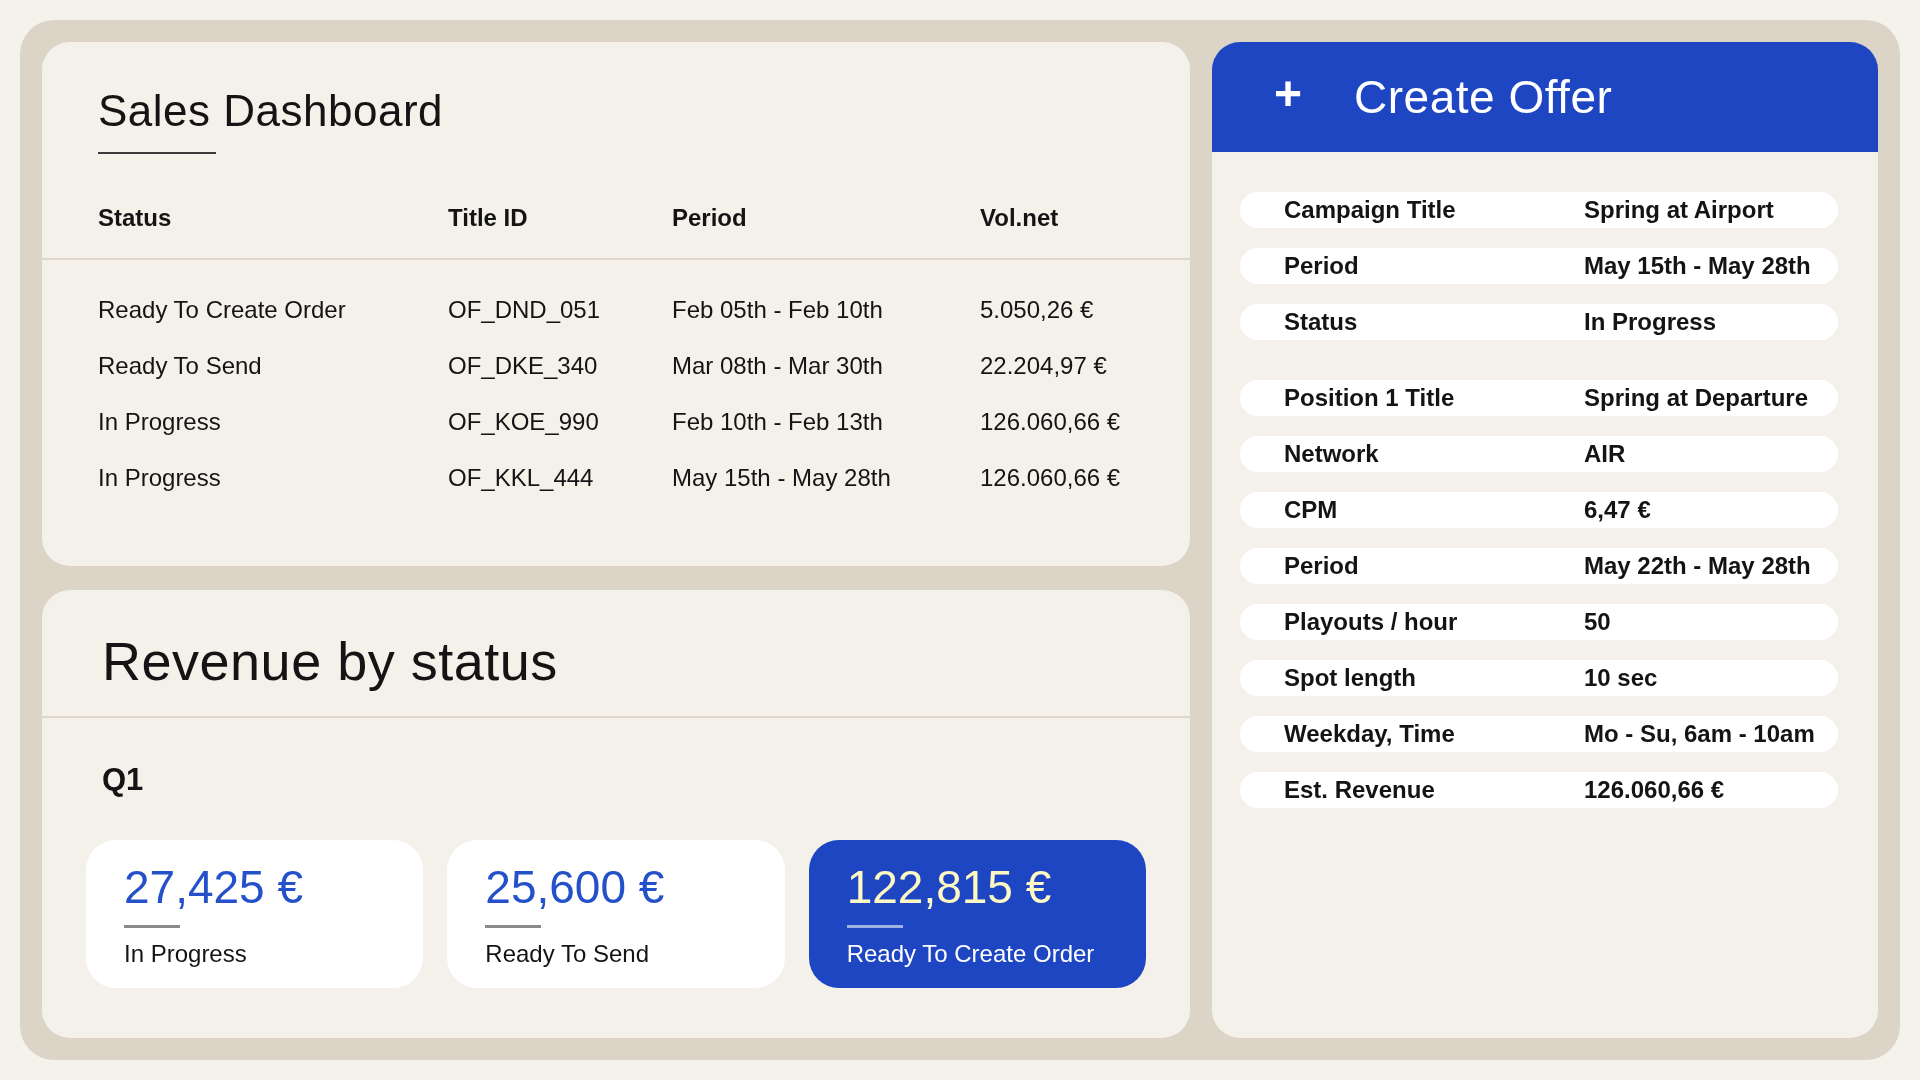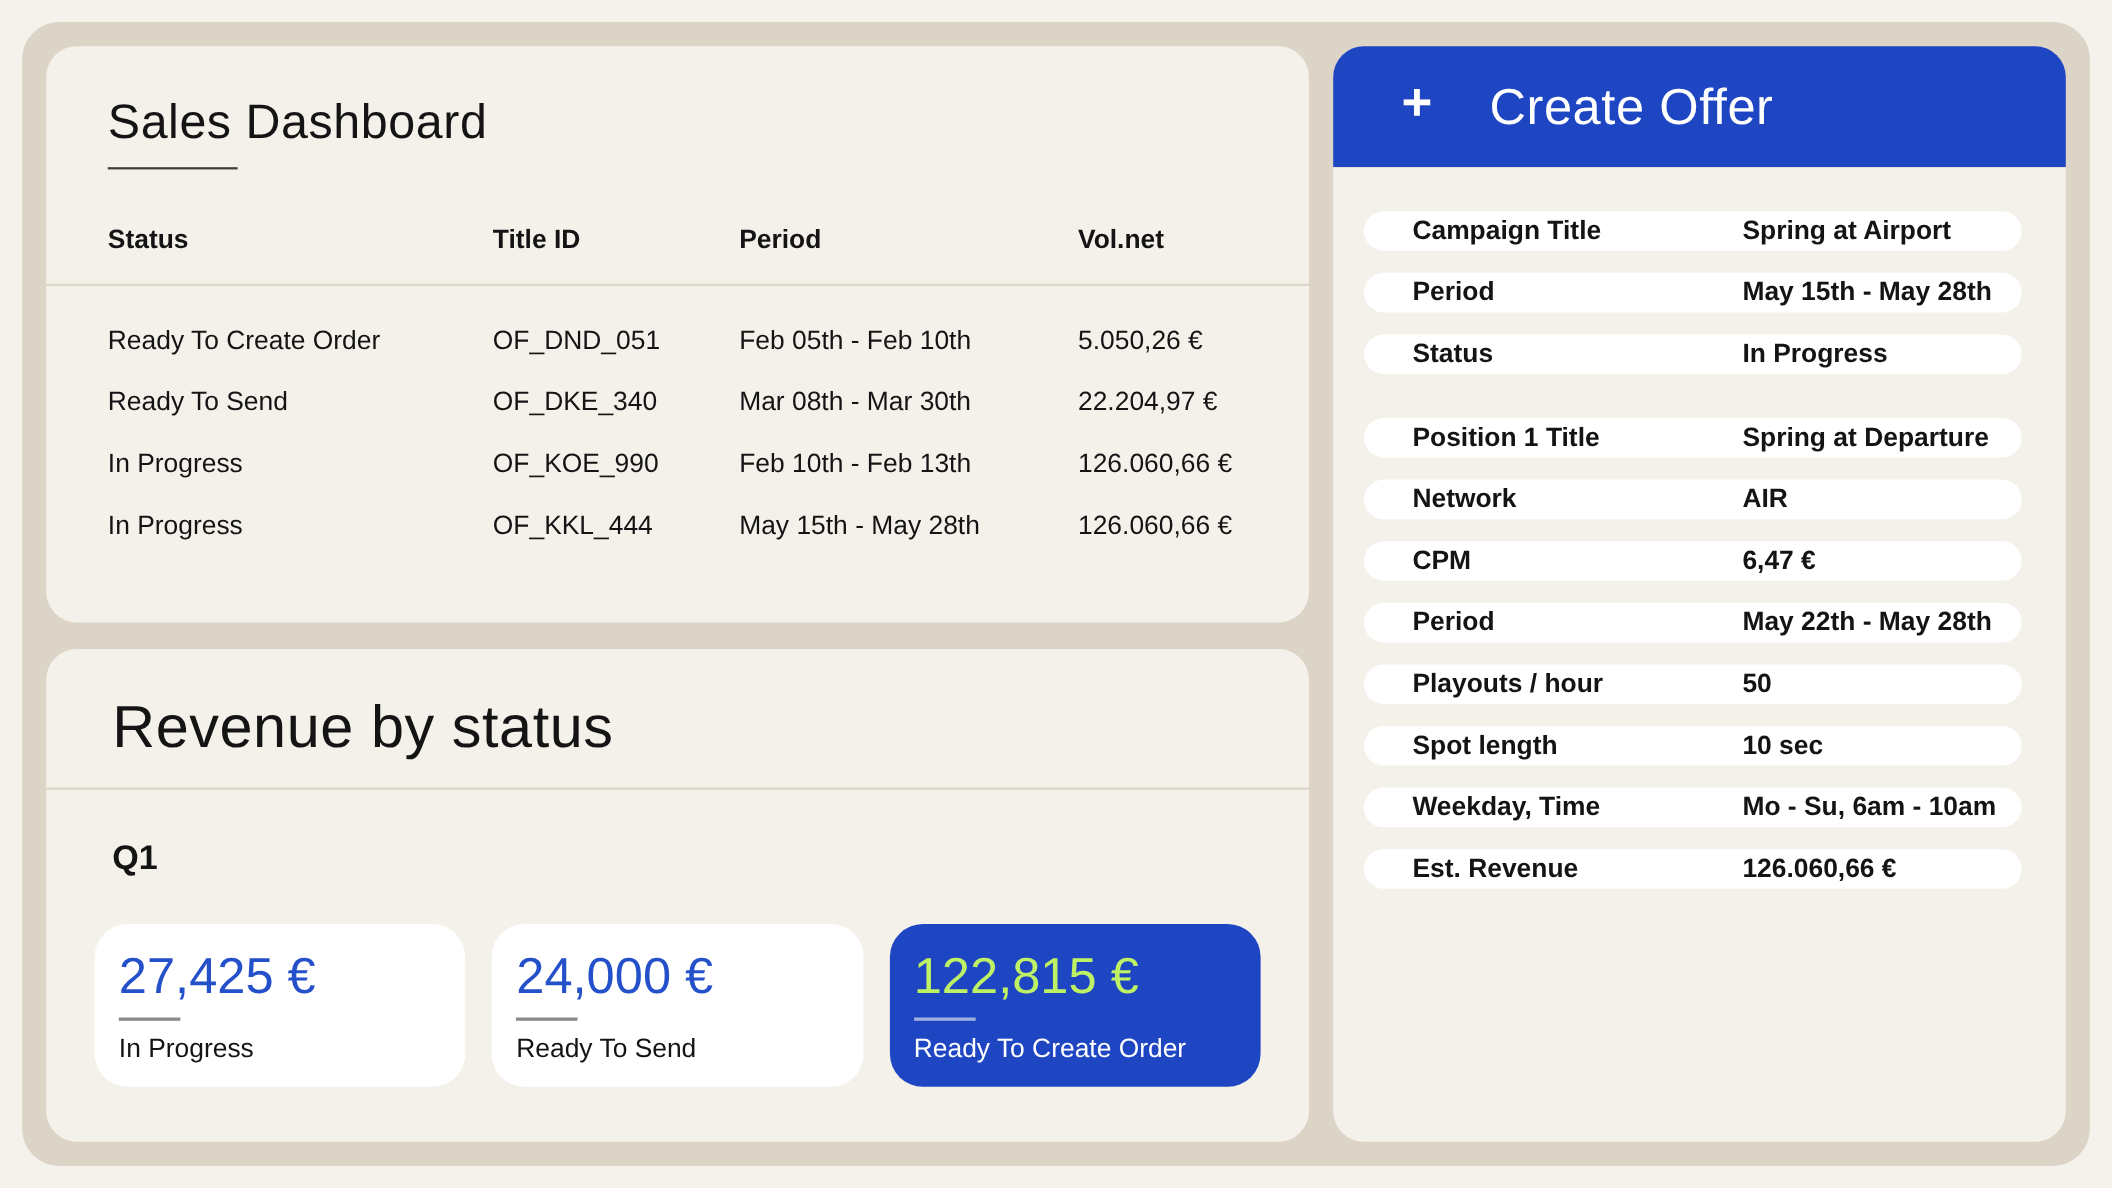--- a/index.html
+++ b/index.html
@@ -84,37 +84,37 @@
   .cards {
     display: flex;
     gap: 24px;
     margin-top: 42px;
   }
   .card {
     flex: 1;
     height: 148px;
     background: #ffffff;
     border-radius: 30px;
-    padding: 20px 22px 0;
+    padding: 20px 38px 0;
   }
   .card-amount {
     font-size: 46px;
     color: #2450c9;
     font-weight: 400;
     line-height: 54px;
   }
   .card-divider {
     width: 56px;
     height: 3px;
     background: #8a8a8a;
     margin: 11px 0 12px;
   }
   .card-label { font-size: 24px; color: #141414; }
   .card.highlight { background: #1e46c3; }
-  .card.highlight .card-amount { color: #bef264; }
+  .card.highlight .card-amount { color: #fef9c3; }
   .card.highlight .card-divider { background: #9fb0e2; }
   .card.highlight .card-label { color: #ffffff; }
   
   .right-col {
     flex: 1;
     display: flex;
     flex-direction: column;
   }
   .offer-header {
     height: 110px;
@@ -218,21 +218,21 @@
       <div class="revenue-divider"></div>
       <div class="quarter">Q1</div>
 
       <div class="cards">
         <div class="card">
           <div class="card-amount">27,425 €</div>
           <div class="card-divider"></div>
           <div class="card-label">In Progress</div>
         </div>
         <div class="card">
-          <div class="card-amount">24,000 €</div>
+          <div class="card-amount">25,600 €</div>
           <div class="card-divider"></div>
           <div class="card-label">Ready To Send</div>
         </div>
         <div class="card highlight">
           <div class="card-amount">122,815 €</div>
           <div class="card-divider"></div>
           <div class="card-label">Ready To Create Order</div>
         </div>
       </div>
     </section>

